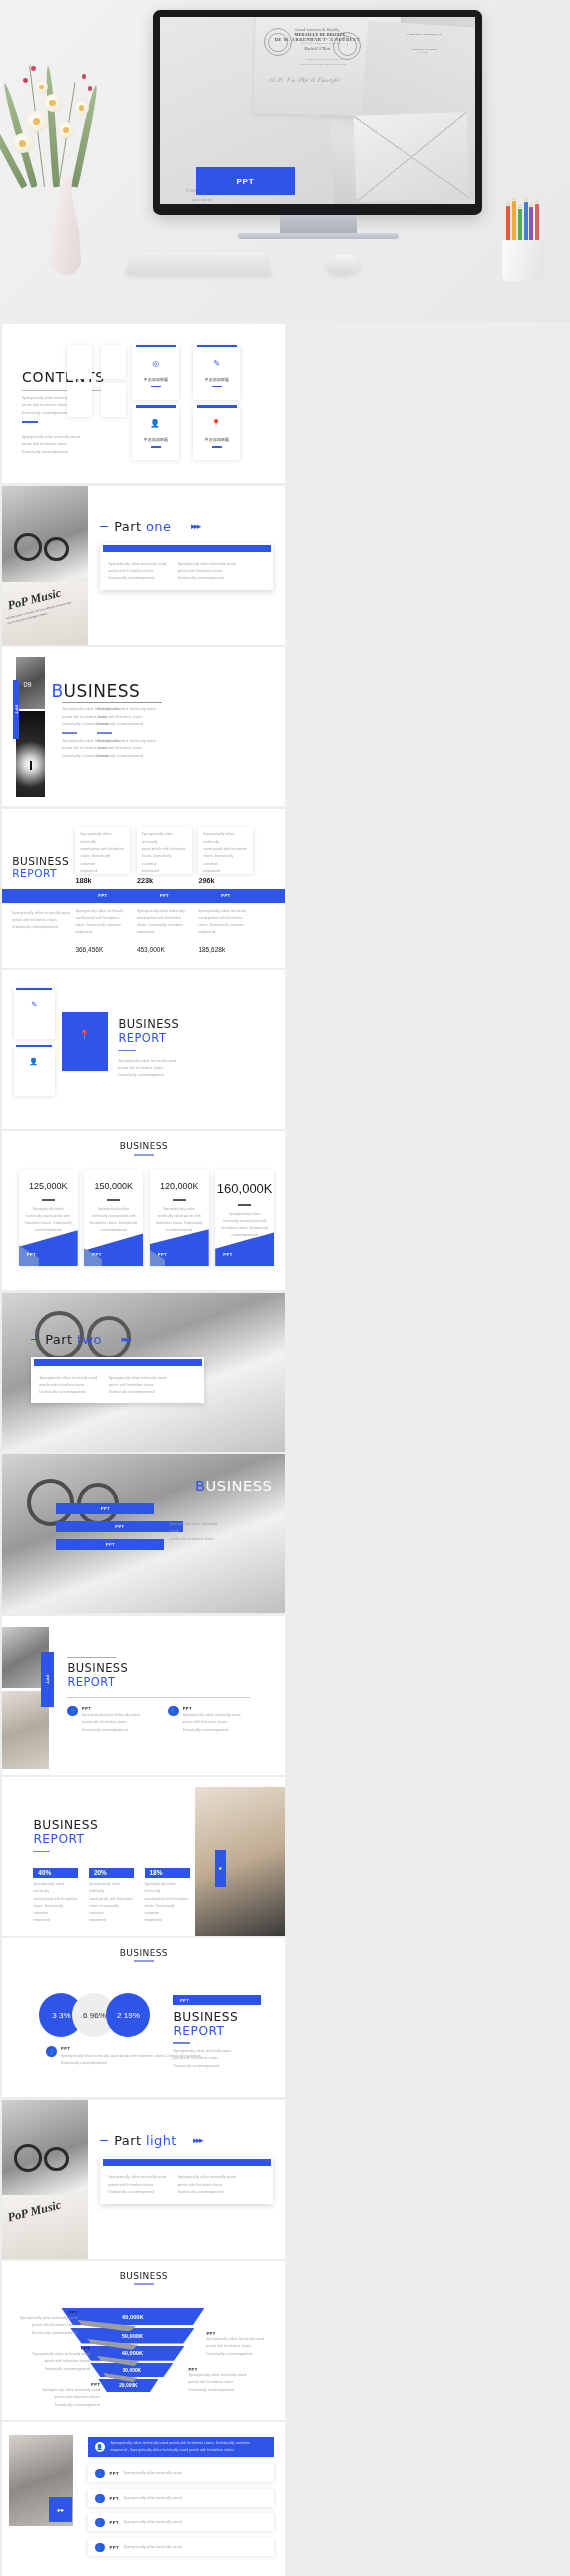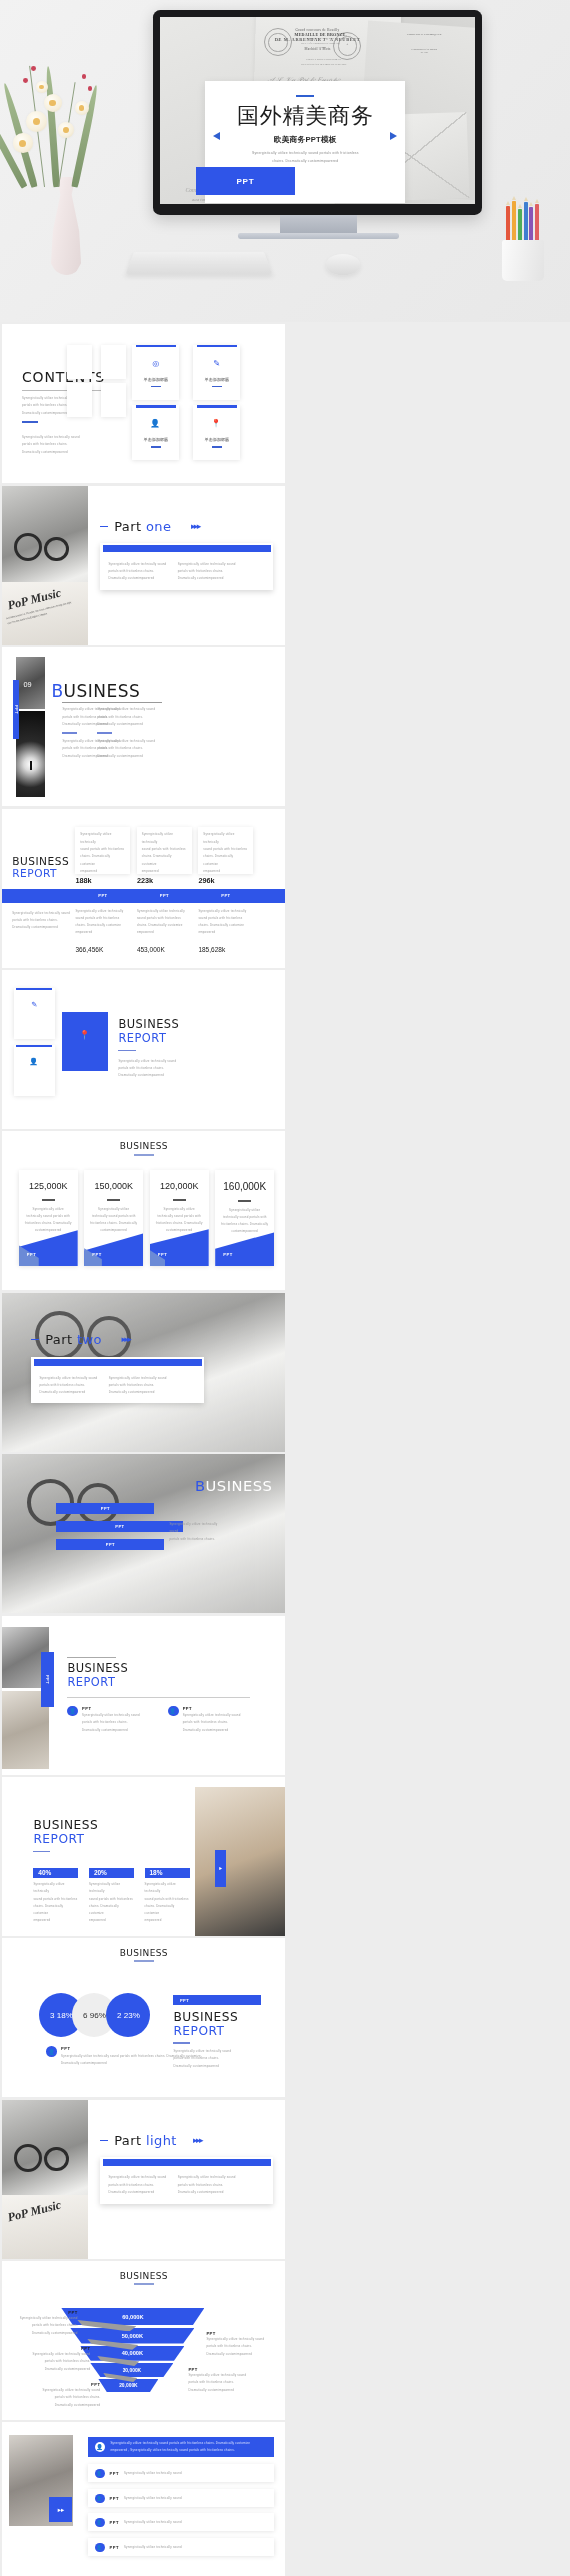--- a/index.html
+++ b/index.html
@@ -276,29 +276,20 @@
           <div style="font-size:2.9px;letter-spacing:0.2px;">PRODUITS CHIMIQUES</div>
           <div style="font-size:2.9px;margin-top:11.4px;letter-spacing:0.2px;">CONSIGNATIONS</div>
           <div style="font-size:2.4px;opacity:.7;">de Cuir</div>
         </div>
 
         <div class="scribble" style="left:34%;top:31%;font-size:7.3px;">𝒜.𝒮. 𝒱𝒶 𝒫𝑜𝒾 𝓁𝑒 𝐸𝓊𝓇𝑜𝓅𝑒</div>
         <div class="envelope"></div>
         <div class="scribble" style="left:8%;bottom:6%;font-size:5.7px;">Compesso</div>
         <div class="scribble" style="left:10%;bottom:1%;font-size:4.9px;">aaa ton in</div>
 
-        <div class="slidecard">
-          <div class="tick"></div>
-          <div class="arrow-l"></div>
-          <div class="arrow-r"></div>
-          <div class="hero-title">国外精美商务</div>
-          <div class="hero-sub">欧美商务PPT模板</div>
-          <div class="hero-desc">Synergistically utilize technically sound portals with frictionless</div>
-          <div class="hero-desc" style="margin-top:0">chains. Dramatically customimpowered</div>
-        </div>
       </div>
     </div>
 
     <div class="hero-ppt-btn">PPT</div>
     <div class="stand"></div>
     <div class="base"></div>
     <div class="keyboard"></div>
     <div class="mouse"></div>
 
     <div class="pencils">
@@ -536,21 +527,21 @@
         </div>
         <div class="cardbox" style="width:59px;height:96px;position:relative;overflow:hidden;">
           <div style="text-align:center;font-size:9px;color:#1c1c1c;margin-top:10.6px;">120,000K</div>
           <div style="width:13px;height:1.6px;background:#555;margin:8.1px auto 4.9px;"></div>
           <div class="lorem" style="text-align:center;padding:0 5.7px;">Synergistically utilize technically sound portals with frictionless chains. Dramatically customimpowered</div>
           <div style="position:absolute;left:0;bottom:0;width:100%;height:37px;background:#2f55e8;clip-path:polygon(0 40%,100% 0,100% 100%,0 100%);"></div>
           <div style="position:absolute;left:0;bottom:0;width:26%;height:16.3px;background:#6b8ad6;clip-path:polygon(0 0,100% 60%,100% 100%,0 100%);"></div>
           <div class="ppt-tag w" style="position:absolute;left:8.1px;bottom:9px;">PPT</div>
         </div>
         <div class="cardbox" style="width:59px;height:96px;position:relative;overflow:hidden;">
-          <div style="text-align:center;font-size:10px;color:#1c1c1c;margin-top:10.6px;">160,000K</div>
+          <div style="text-align:center;font-size:13px;color:#1c1c1c;margin-top:10.6px;">160,000K</div>
           <div style="width:13px;height:1.6px;background:#555;margin:8.1px auto 4.9px;"></div>
           <div class="lorem" style="text-align:center;padding:0 5.7px;">Synergistically utilize technically sound portals with frictionless chains. Dramatically customimpowered</div>
           <div style="position:absolute;left:0;bottom:0;width:100%;height:34px;background:#2f55e8;clip-path:polygon(0 48%,100% 0,100% 100%,0 100%);"></div>
           <div class="ppt-tag w" style="position:absolute;left:8.1px;bottom:9px;">PPT</div>
         </div>
       </div>
     </div>
 
     <div class="slide">
       <div class="glasses" style="position:absolute;left:0;top:0;width:283px;height:159px;opacity:.85;">
@@ -663,23 +654,23 @@
             <div class="lorem">chains. Dramatically customize</div>
             <div class="lorem">empowered</div>
         </div>
       </div>
       <div class="blue" style="position:absolute;right:59px;top:73px;width:11.4px;height:37px;display:flex;align-items:center;justify-content:center;color:#fff;font-size:5.7px;">▸</div>
     </div>
 
     <div class="slide">
       <div class="ctr-title">BUSINESS</div>
       <div class="ctr-rule"></div>
-      <div style="position:absolute;left:37px;top:55px;width:44px;height:44px;border-radius:50%;background:#2f55e8;display:flex;align-items:center;justify-content:center;color:#fff;font-size:8.1px;">3 18%</div>
+      <div style="position:absolute;left:37px;top:55px;width:44px;height:44px;border-radius:50%;background:#2f55e8;display:flex;align-items:center;justify-content:center;color:#fff;font-size:8.1px;">3 3%</div>
       <div style="position:absolute;left:70px;top:55px;width:44px;height:44px;border-radius:50%;background:#eee;display:flex;align-items:center;justify-content:center;color:#333;font-size:8.1px;">6 96%</div>
-      <div style="position:absolute;left:104px;top:55px;width:44px;height:44px;border-radius:50%;background:#2f55e8;display:flex;align-items:center;justify-content:center;color:#fff;font-size:8.1px;">2 23%</div>
+      <div style="position:absolute;left:104px;top:55px;width:44px;height:44px;border-radius:50%;background:#2f55e8;display:flex;align-items:center;justify-content:center;color:#fff;font-size:8.1px;">2 19%</div>
       <div style="position:absolute;left:44px;top:108px;display:flex;gap:4.1px;">
         <div class="circIcon" style="width:10.6px;height:10.6px;font-size:5.7px;">👤</div>
         <div>
           <div class="ppt-tag">PPT</div>
           <div class="lorem" style="margin-top:1.6px;">Synergistically utilize technically sound portals with frictionless chains. Dramatically customize</div>
           <div class="lorem">Dramatically customimpowered</div>
         </div>
       </div>
       <div class="blue" style="position:absolute;left:171px;top:57px;width:88px;height:9.8px;display:flex;align-items:center;padding-left:6.5px;">
           <span class="ppt-tag w">PPT</span>

